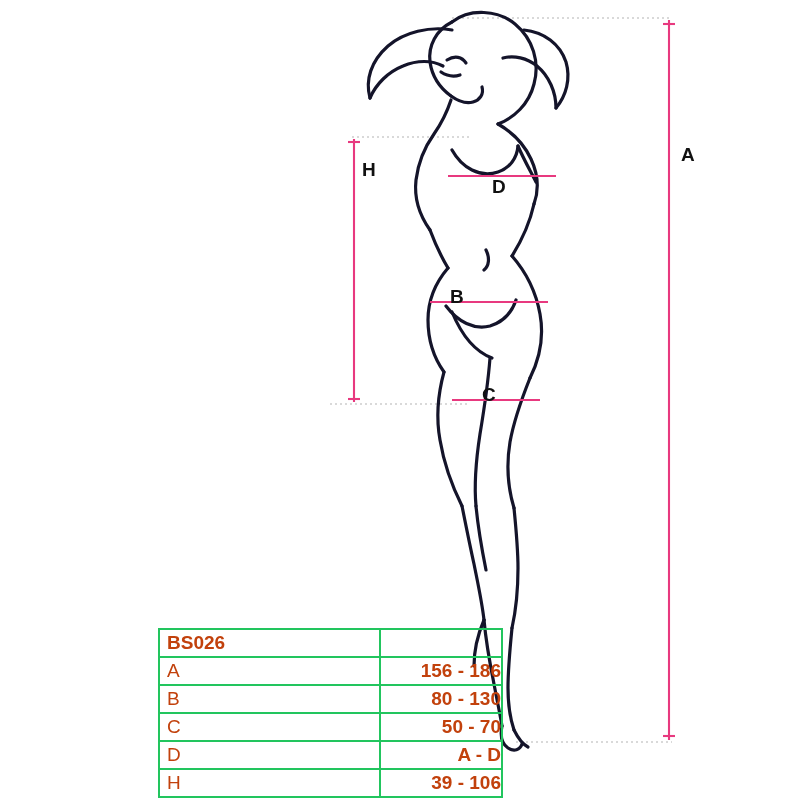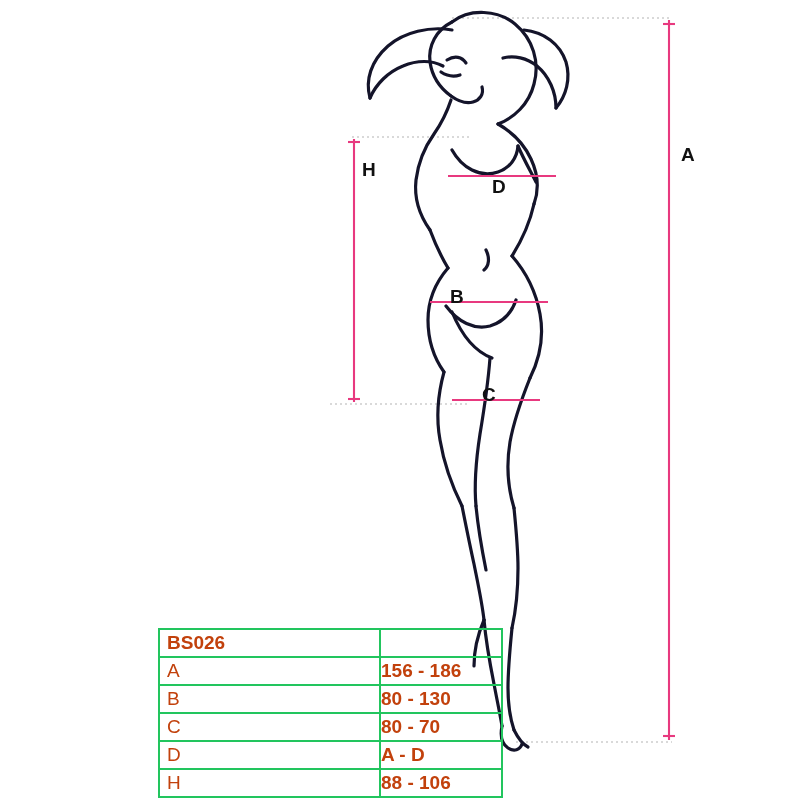--- a/index.html
+++ b/index.html
@@ -42,21 +42,21 @@
   }
   #size-table td {
     border: 2px solid #22c55e;
     height: 26px;
     font-size: 19px;
     color: #c2410c;
     padding: 0 0 0 7px;
     vertical-align: middle;
   }
   #size-table td.val {
-    text-align: left;
+    text-align: right;
     padding: 0;
     font-weight: bold;
   }
   #size-table td.key {
     width: 212px;
   }
   #size-table tr.head td.key {
     font-weight: bold;
   }
 </style>
@@ -157,26 +157,26 @@
     <tr>
       <td class="key">A</td>
       <td class="val">156 - 186</td>
     </tr>
     <tr>
       <td class="key">B</td>
       <td class="val">80 - 130</td>
     </tr>
     <tr>
       <td class="key">C</td>
-      <td class="val">80 - 70</td>
+      <td class="val">50 - 70</td>
     </tr>
     <tr>
       <td class="key">D</td>
       <td class="val">A - D</td>
     </tr>
     <tr>
       <td class="key">H</td>
-      <td class="val">88 - 106</td>
+      <td class="val">39 - 106</td>
     </tr>
   </tbody>
     </table>
 
 </div>
 
 </body></html>

